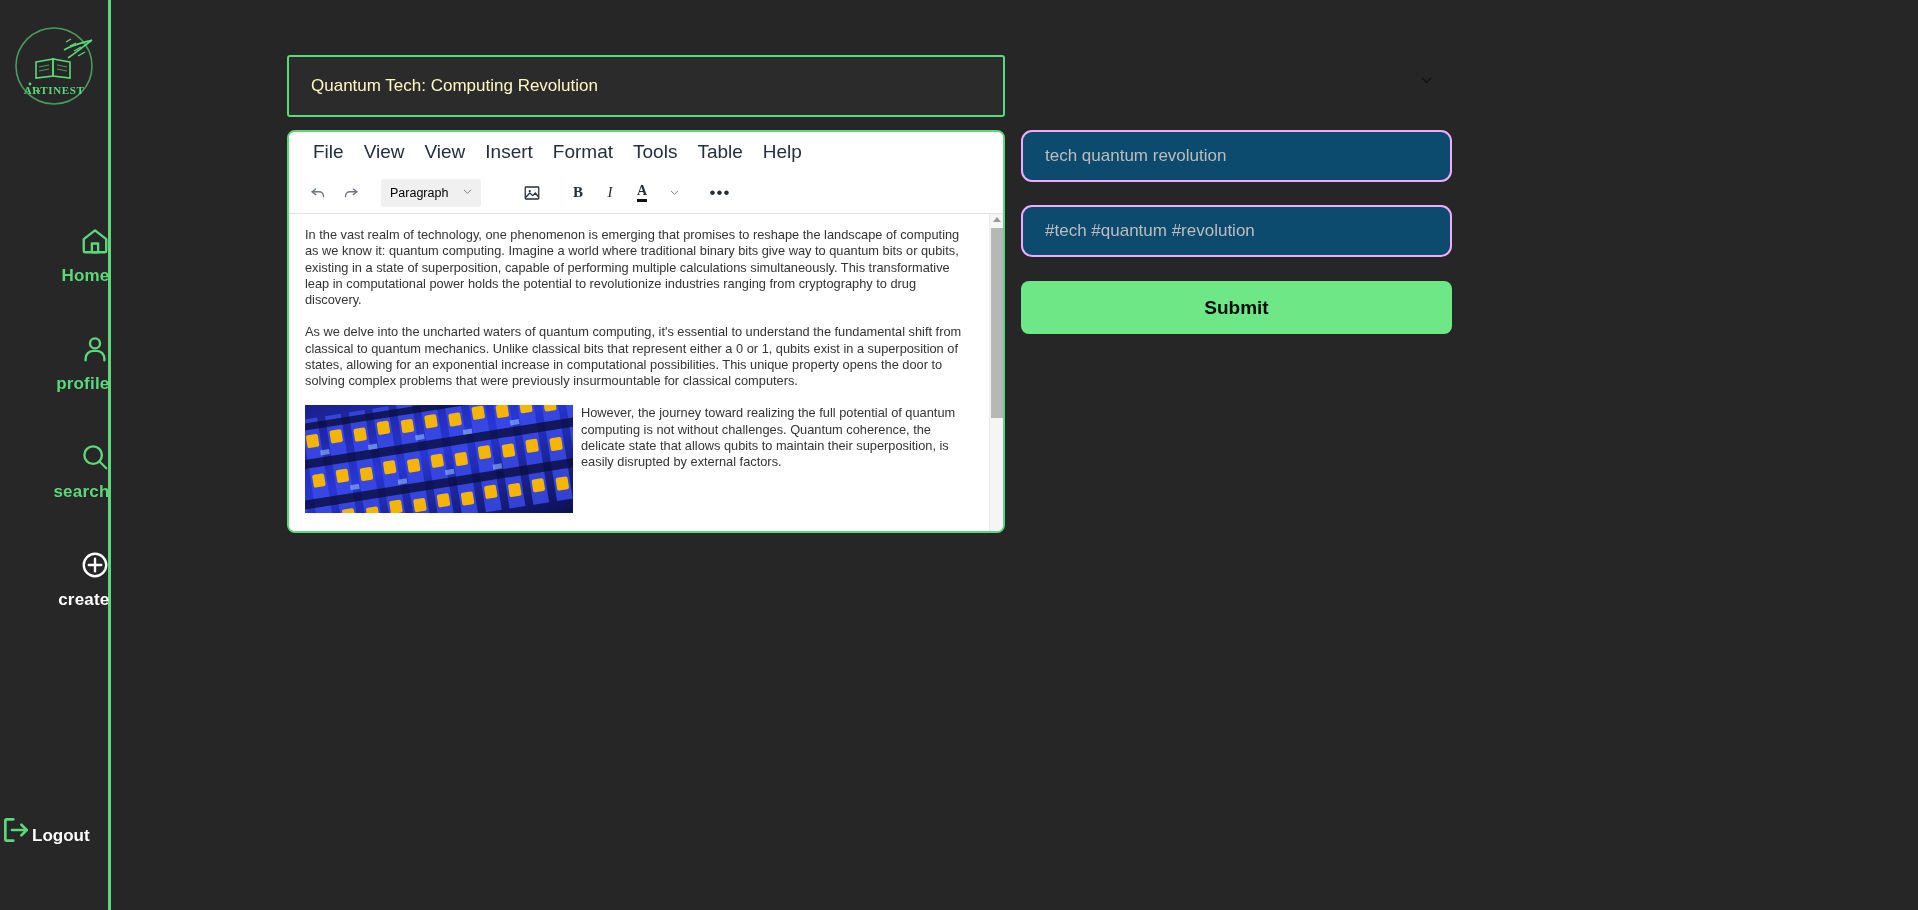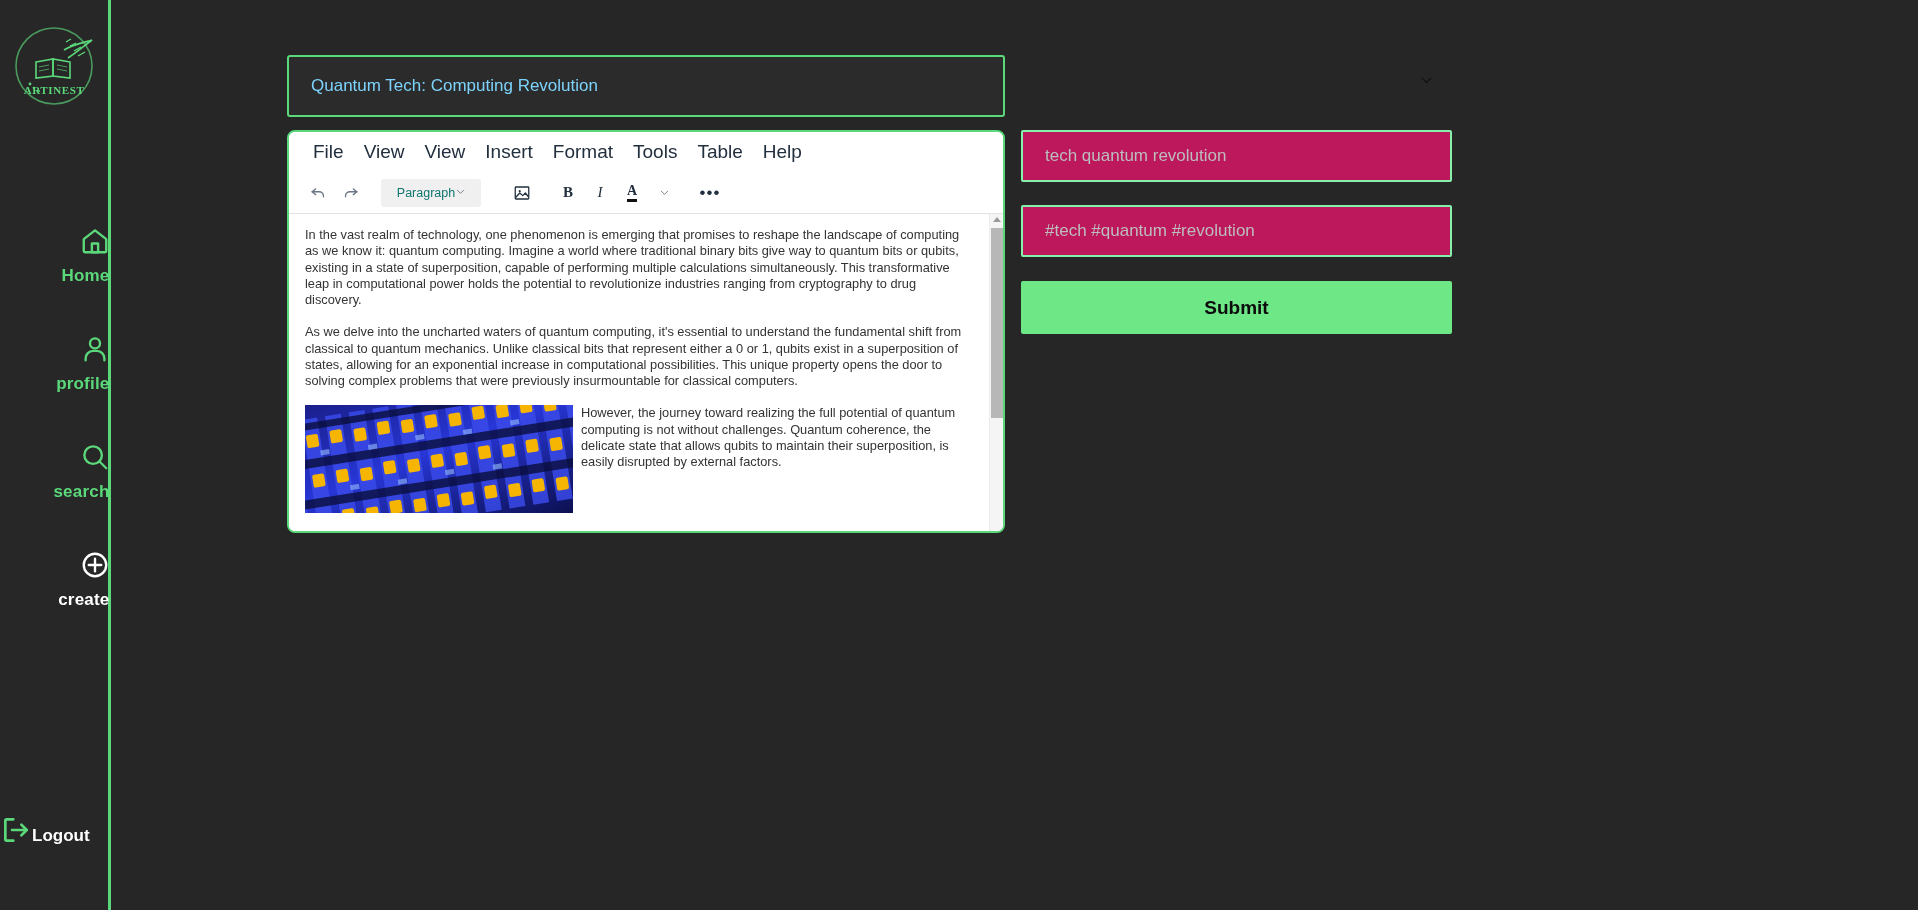--- a/index.html
+++ b/index.html
@@ -55,21 +55,21 @@
 
   
   .main { position:absolute; left:111px; top:0; right:0; bottom:0; }
 
   .title-input {
     position: absolute; left: 176px; top: 55px;
     width: 718px; height: 62px;
     background: #2b2b2b;
     border: 2px solid #5bd87a;
     border-radius: 3px;
-    color: #7dd3fc;
+    color: #fef9c3;
     font-size: 17px;
     padding: 12px 22px;
     outline: none;
     font-family: "Liberation Sans", sans-serif;
   }
   .title-input::placeholder { color:#b9b9b9; }
 
   
   .editor {
     position:absolute; left:176px; top:130px;
@@ -100,26 +100,26 @@
     border-bottom: 1px solid #e3e3e3;
     gap: 2px;
   }
   .tb-btn {
     width: 30px; height: 28px;
     display:flex; align-items:center; justify-content:center;
     border-radius: 3px; cursor:pointer; color:#222f3e;
   }
   .tb-gap { width: 12px; }
   .fmt-select {
-    display:flex; align-items:center; justify-content:center;
+    display:flex; align-items:center; justify-content:space-between;
     background:#f0f0f0; border-radius:3px;
     height: 28px; width: 100px;
     padding: 0 8px 0 9px;
-    font-size: 12.5px; color:#0f766e; cursor:pointer;
-    margin-right: 10px;
+    font-size: 12.5px; color:#000000; cursor:pointer;
+    margin-right: 20px;
   }
   .tb-b { font-weight:700; font-size:15px; font-family:"Liberation Serif", serif; }
   .tb-i { font-style:italic; font-size:15px; font-family:"Liberation Serif", serif; }
   .tb-a {
     font-size:14px; font-weight:700; line-height:1;
     border-bottom:3px solid #111; padding-bottom:1px;
     font-family:"Liberation Serif", serif;
   }
   .tb-dots { font-size: 17px; letter-spacing:1px; line-height: 10px; }
 
@@ -157,31 +157,31 @@
     background:#b7b7b7; border-radius:0;
   }
   .select-wrap { position:absolute; left:910px; top:53px; width:431px; height:58px; }
   .select-chev {
     position:absolute; right:18px; top:50%; transform:translateY(-50%);
     pointer-events:none; color:#111;
   }
   .panel-input {
     position:absolute; left: 910px;
     width: 431px; height: 52px;
-    background:#be185d; border:2px solid #86efac; border-radius:2px;
+    background:#0c4a6e; border:2px solid #f0abfc; border-radius:11px;
     color:#bdbdbd; font-size: 17px; padding: 0 22px; outline:none;
     font-family:"Liberation Sans", sans-serif;
   }
   .panel-input::placeholder { color:#bdbdbd; }
   #tags-input { top: 130px; }
   #hashtags-input { top: 205px; }
   .submit-btn {
     position:absolute; left: 910px; top: 281px;
     width: 431px; height: 53px;
-    background:#6ee787; border:none; border-radius:2px;
+    background:#6ee787; border:none; border-radius:8px;
     color:#0c0c0c; font-size: 19px; font-weight:700;
     cursor:pointer;
     font-family:"Liberation Sans", sans-serif;
   }
 </style>
 </head>
 <body>
 
 <div class="app">
 

